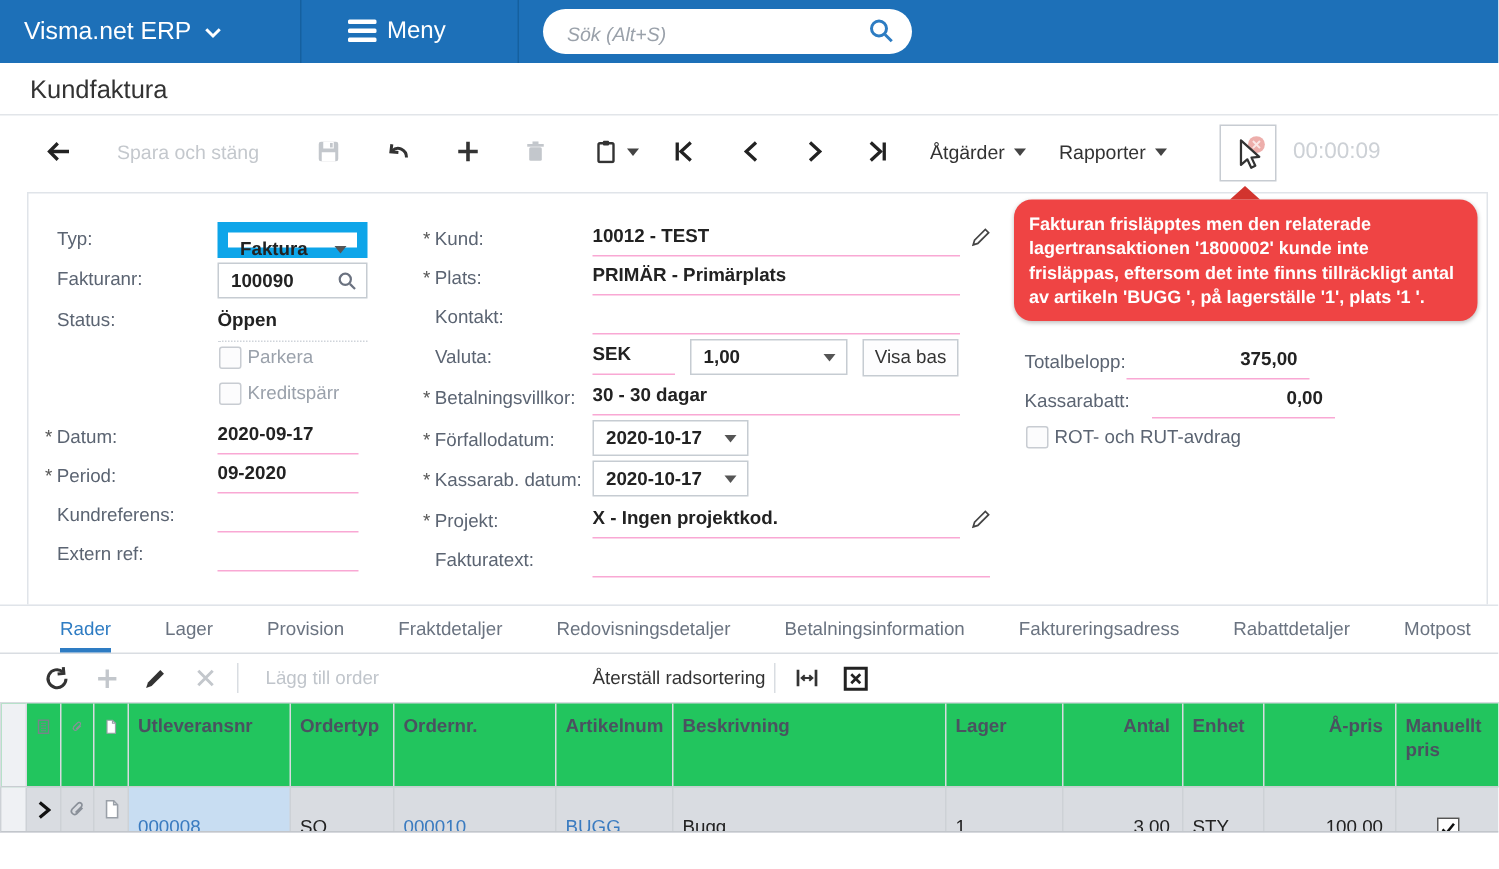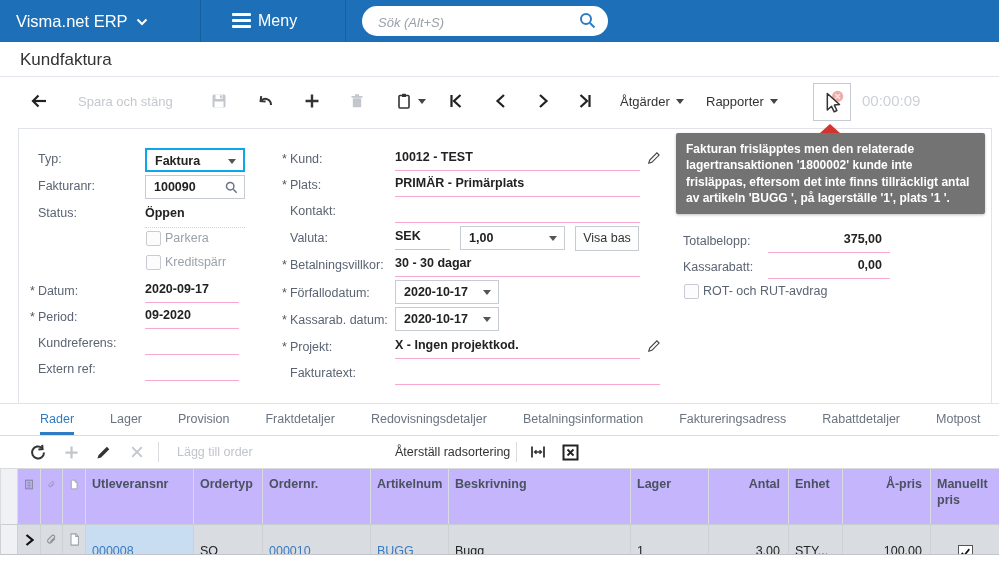--- a/index.html
+++ b/index.html
@@ -29,47 +29,47 @@
   .timer{position:absolute;left:862px;top:88px;height:26px;line-height:26px;font-size:15px;color:#cdd1d6}
   
   .panel{position:absolute;left:18px;top:128px;width:972px;height:274px;border:1px solid #e0e4e9;background:#fff}
   .lbl{position:absolute;height:24px;line-height:24px;color:#5b6472;font-size:12.5px;white-space:nowrap}
   .req{color:#555;margin-right:3px}
   .uval{position:absolute;height:24px;line-height:23px;border-bottom:1px solid #f9a8d4;font-weight:bold;color:#222;white-space:nowrap;overflow:hidden}
   .pval{position:absolute;height:24px;line-height:24px;font-weight:bold;color:#222;white-space:nowrap}
   .selbox{position:absolute;height:24px;line-height:22px;border:1px solid #c6ccd2;background:#fff;font-weight:bold;color:#222;
           padding-left:8px;box-sizing:border-box;cursor:pointer}
   .selbox .caret{position:absolute;right:7px;top:9px;border-top-color:#555}
-  .selbox.focus{border:2px solid #0ea5e9}
+  .selbox.focus{border:7px solid #0ea5e9}
   .inpbox{position:absolute;height:24px;line-height:22px;border:1px solid #c6ccd2;background:#fff;font-weight:bold;color:#222;
           padding-left:8px;box-sizing:border-box}
   .btn{position:absolute;height:25px;line-height:23px;border:1px solid #c6ccd2;background:#fdfdfe;color:#333;text-align:center;
        box-sizing:border-box;cursor:pointer;font-size:12.5px}
   .cb{position:absolute;width:13px;height:13px;border:1px solid #c8ccd2;background:#fcfcfd;border-radius:2px;cursor:pointer}
   .cblbl{position:absolute;height:18px;line-height:18px;color:#9aa1ab;font-size:12.5px;cursor:pointer}
   .dotline{position:absolute;height:1px;border-top:1px dotted #cfd4da}
   .pencil{position:absolute;cursor:pointer}
   
-  .errbox{position:absolute;left:676px;top:133px;width:309px;box-sizing:border-box;background:#737373;color:#fff;
-          font-weight:bold;font-size:12px;line-height:1.36;padding:8px 10px;border-radius:2px;box-shadow:0 1px 3px rgba(0,0,0,.25)}
+  .errbox{position:absolute;left:676px;top:133px;width:309px;box-sizing:border-box;background:#ef4444;color:#fff;
+          font-weight:bold;font-size:12px;line-height:1.36;padding:8px 10px;border-radius:12px;box-shadow:0 1px 3px rgba(0,0,0,.25)}
   .errbox .arrow{position:absolute;left:144px;top:-9px;width:0;height:0;
           border-left:10px solid transparent;border-right:10px solid transparent;border-bottom:9px solid #d2342e}
   
   .tabbar{position:absolute;left:0;top:403px;width:999px;height:33px;border-top:1px solid #e0e4e9;border-bottom:1px solid #d9dde2;
           background:#fff;display:flex;align-items:stretch;gap:36px;padding-left:40px;box-sizing:border-box}
   .tab{font-size:12.5px;color:#6a7380;line-height:30px;cursor:pointer;white-space:nowrap}
   .tab.active{color:#2e7cc3;border-bottom:3px solid #2e7cc3}
   
   .gridbar{position:absolute;left:0;top:436px;width:999px;height:32px;background:#fff}
   .gbi{position:absolute;top:5px;height:22px;display:flex;align-items:center;cursor:pointer}
   .gbtext{font-size:12.5px;color:#333;white-space:nowrap}
   .gbtext.dis{color:#c0c5cb}
   .vsep{position:absolute;top:6px;width:1px;height:20px;background:#d9dde2}
   
-  .thead{position:absolute;left:0;top:468px;width:999px;height:57px;background:#c4b5fd;
+  .thead{position:absolute;left:0;top:468px;width:999px;height:57px;background:#22c55e;
          border-top:1px solid #d8dbe0;border-bottom:1px solid #c9cdd2;display:flex;box-sizing:border-box;border-left:1px solid #d8dbe0}
   .trow{position:absolute;left:0;top:525px;width:999px;height:30px;background:#d9dce1;
         border-bottom:1px solid #c2c6cb;display:flex;box-sizing:border-box;border-left:1px solid #cdd1d6}
   .hc{box-sizing:border-box;border-right:1px solid #d8dbe0;padding:8px 6px 0 6px;font-weight:bold;color:#4a5260;font-size:12.5px;overflow:hidden;white-space:nowrap;cursor:pointer}
   .hc.wrap{white-space:normal;line-height:1.25}
   .dc{box-sizing:border-box;border-right:1px solid #cdd1d6;padding:12px 6px;line-height:29px;font-size:12.5px;color:#222;overflow:hidden;white-space:nowrap;cursor:pointer}
   .num{text-align:right;padding-right:8px}
   .c0{flex:0 0 17px}.c1{flex:0 0 23px}.c2{flex:0 0 22px}.c3{flex:0 0 23px}.c4{flex:0 0 108px}
   .c5{flex:0 0 69px}.c6{flex:0 0 108px}.c7{flex:0 0 78px}.c8{flex:0 0 182px}.c9{flex:0 0 78px}
   .c10{flex:0 0 80px}.c11{flex:0 0 54px}.c12{flex:0 0 88px}.c13{flex:0 0 69px;border-right:0}
@@ -258,21 +258,21 @@
     <path d="M2 14 L3.1 10.4 L11.3 2.2 L13.8 4.7 L5.6 12.9 Z" fill="none" stroke="#444" stroke-width="1.3"></path>
   </svg>
 <div class="lbl" style="left:290px;top:361px">Fakturatext:</div>
 <div class="uval" style="left:395px;top:360px;width:265px"></div>
 
 <div class="errbox">
   <div class="arrow"></div>
   <span>Fakturan frisläpptes men den relaterade lagertransaktionen '1800002' kunde inte frisläppas, eftersom det inte finns tillräckligt antal av artikeln 'BUGG ', på lagerställe '1', plats '1 '.</span>
 </div>
 <div class="lbl" style="left:683px;top:229px">Totalbelopp:</div>
-<div class="uval num" style="left:768px;top:228px;width:114px;">375,00</div>
+<div class="uval num" style="left:751px;top:228px;width:114px;">375,00</div>
 <div class="lbl" style="left:683px;top:255px">Kassarabatt:</div>
 <div class="uval num" style="left:768px;top:254px;width:114px;text-align:right">0,00</div>
 <div class="cb" style="left:684px;top:284px"></div>
 <div class="cblbl" style="left:703px;top:282px;color:#5b6472">ROT- och RUT-avdrag</div>
 
 <div class="tabbar">
   <div class="tab active">Rader</div>
   <div class="tab">Lager</div>
   <div class="tab">Provision</div>
   <div class="tab">Fraktdetaljer</div>

